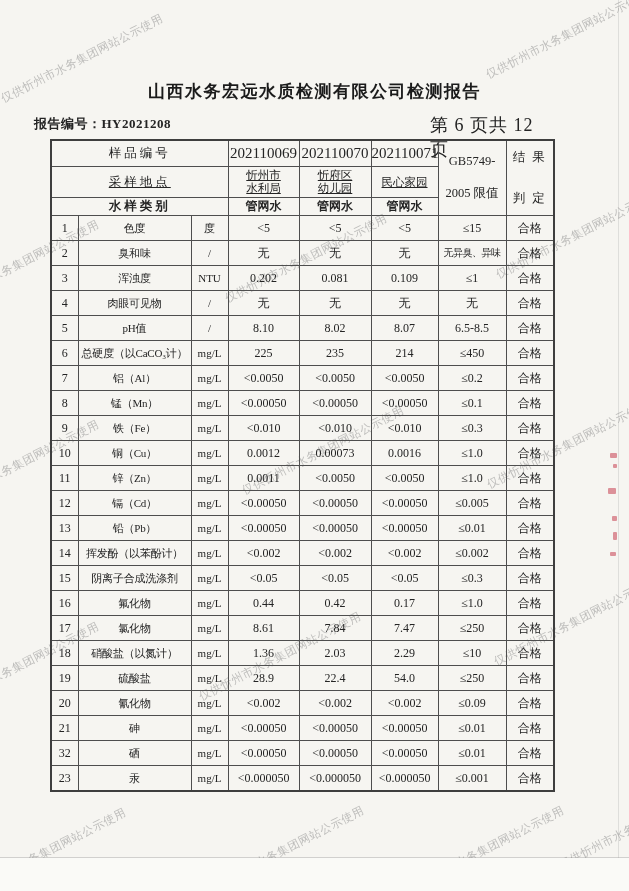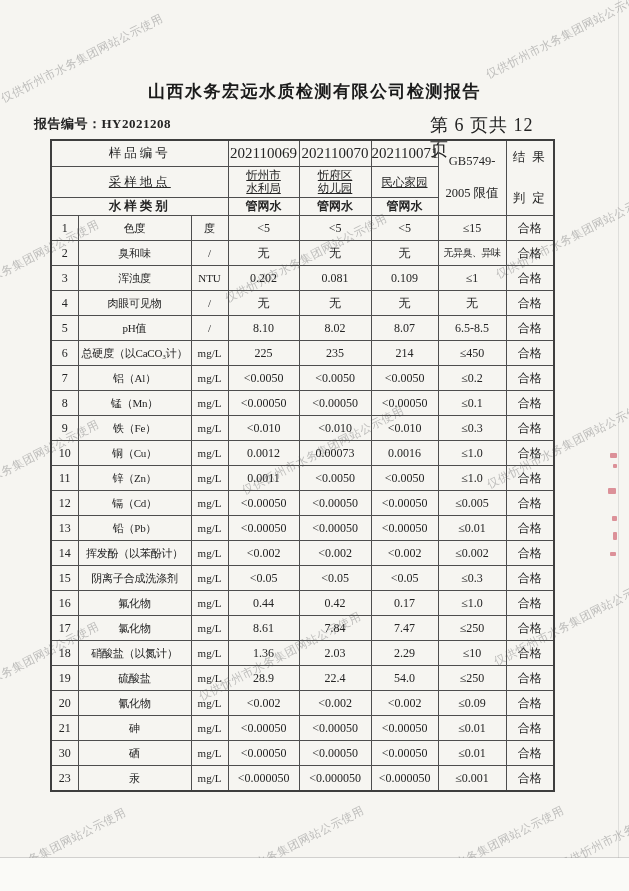--- a/index.html
+++ b/index.html
@@ -342,21 +342,21 @@
           <td>21</td>
           <td class="item">砷</td>
           <td class="unit">mg/L</td>
           <td>&lt;0.00050</td>
           <td>&lt;0.00050</td>
           <td>&lt;0.00050</td>
           <td class="limit">≤0.01</td>
           <td>合格</td>
         </tr>
         <tr>
-          <td>30</td>
+          <td>32</td>
           <td class="item">硒</td>
           <td class="unit">mg/L</td>
           <td>&lt;0.00050</td>
           <td>&lt;0.00050</td>
           <td>&lt;0.00050</td>
           <td class="limit">≤0.01</td>
           <td>合格</td>
         </tr>
         <tr>
           <td>23</td>

